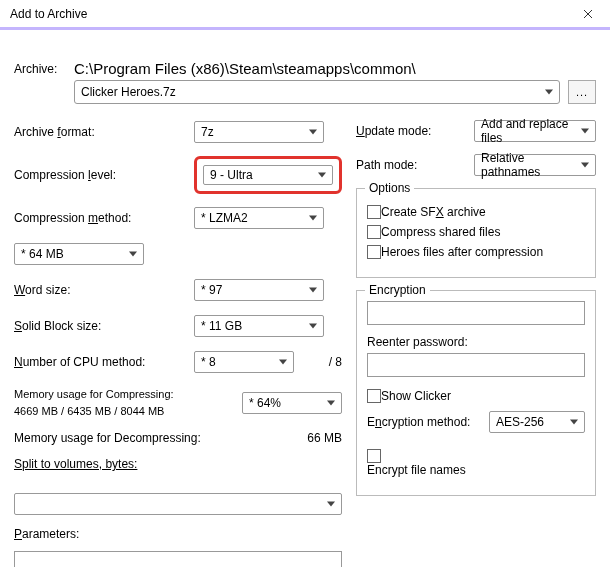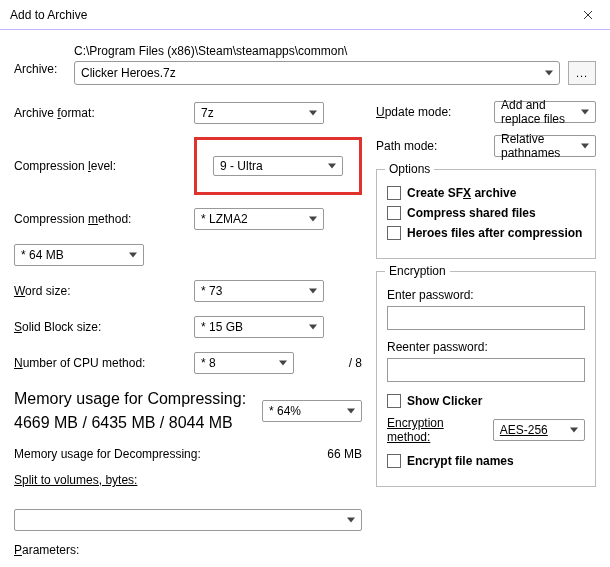--- a/index.html
+++ b/index.html
@@ -12,21 +12,21 @@
     width: 610px;
     height: 567px;
     overflow: hidden;
   }
   .titlebar {
     display: flex;
     align-items: center;
     justify-content: space-between;
     height: 30px;
     padding: 0 0 0 10px;
-    border-bottom: 1px solid #c4b5fd;
+    border-bottom: 3px solid #c4b5fd;
   }
   .titlebar .title { font-size: 12px; }
   .titlebar .close {
     width: 44px;
     height: 30px;
     display: flex;
     align-items: center;
     justify-content: center;
     font-size: 14px;
     color: #333;
@@ -36,21 +36,21 @@
 
   .content {
     padding: 8px 14px 8px 14px;
   }
   .underl { text-decoration: underline; text-decoration-thickness: 1px; }
 
   
   .archive-row { display:flex; align-items:flex-start; margin-top:6px; }
   .archive-row .lab { width:60px; padding-top:18px;}
   .archive-row .stack { flex:1; }
-  .path-text { font-size:12px; padding-bottom:3px; }
+  .path-text { font-size:15px; padding-bottom:3px;margin-top:16px; }
   .archive-input-row { display:flex; gap:8px; align-items:center; }
   .archive-select {
     flex:1;
     height:24px;
     border:1px solid #999;
     border-radius:3px;
     padding:0 22px 0 6px;
     background:#fff;
     position:relative;
     display:flex;
@@ -85,28 +85,28 @@
     background:#fff;
     position:relative;
     display:flex;
     align-items:center;
     width:130px;
   }
   .combo.wide { width: 100%; }
   .combo.sm { width:100px; }
   .highlight-red {
     border:3px solid #e1332d;
-    border-radius:0;
-    padding:16px;
+    border-radius:6px;
+    padding:6px;
   }
   .highlight-red .combo { border-color:#999; height:20px; }
 
   .suffix { color:#000; font-size:12px; min-width:24px; text-align:right;}
 
-  .memtext { font-size:16px; line-height:1.5; margin-bottom:10px;}
+  .memtext { font-size:11px; line-height:1.5; margin-bottom:10px;}
   .memrow { display:flex; align-items:center; justify-content:space-between; margin-bottom:12px;}
 
   .textinput {
     width:100%; height:22px; border:1px solid #999; background:#fff; padding:0 6px;
   }
 
   .options-btn {
     height:26px; width:90px;
     border:1px solid #aaa; background:#fafafa;
     display:flex;align-items:center;justify-content:center;
@@ -124,28 +124,28 @@
     margin-bottom:12px;
     position:relative;
   }
   .groupbox .legend {
     position:absolute;
     top:-8px; left:8px;
     background:#fff;
     padding:0 4px;
     font-size:12px;
   }
-  .check-row { display:flex; align-items:flex-start; margin:6px 0; gap:6px;font-weight:bold;}
+  .check-row { display:flex; align-items:flex-start; margin:6px 0; }
   .check {
     width:14px; height:14px; border:1px solid #666; background:#fff; display:inline-block;
   }
   .enc-label { margin:6px 0 4px 0; }
   .pwd-input { width:100%; height:24px; border:1px solid #999; background:#fff; }
 
-  .enc-method-row { display:flex; align-items:center; gap:8px; margin-top:8px; justify-content:space-between;text-decoration:underline;}
+  .enc-method-row { display:flex; align-items:center; gap:8px; margin-top:8px; justify-content:space-between;}
 </style>
 </head>
 <body>
 
 <div class="titlebar">
   <span class="title">Add to Archive</span>
   <button class="close">
     <svg width="10" height="10" viewBox="0 0 10 10">
         <path d="M1 1 L9 9 M9 1 L1 9" stroke="#333" stroke-width="1"></path>
       </svg>
@@ -218,33 +218,33 @@
           </div>
         </div>
       </div>
 
       <div class="field-row">
         <div class="fl">
           <span class="underl">W</span><span>ord size:</span>
         </div>
         <div class="fc">
           <div class="combo">
-            <span>* 73</span>
+            <span>* 97</span>
               <span class="chev"></span>
           </div>
         </div>
       </div>
 
       <div class="field-row">
         <div class="fl">
           <span class="underl">S</span><span>olid Block size:</span>
         </div>
         <div class="fc">
           <div class="combo">
-            <span>* 15 GB</span>
+            <span>* 11 GB</span>
               <span class="chev"></span>
           </div>
         </div>
       </div>
 
       <div class="field-row">
         <div class="fl">
           <span class="underl">N</span><span>umber of CPU method:</span>
         </div>
         <div class="fc">
@@ -327,42 +327,41 @@
         </div>
         <div class="check-row">
           <span class="check"></span>
           <span>Heroes files after compression</span>
         </div>
       </div>
 
       <div class="groupbox">
         <span class="legend">Encryption</span>
 
-        <div class="enc-label">Enter password:</div>
         <input class="pwd-input" type="password" style="">
 
         <div class="enc-label" style="margin-top:10px;">Reenter password:</div>
         <input class="pwd-input" type="password" style="">
 
         <div class="check-row" style="margin-top:12px;">
           <span class="check"></span>
           <span>Show Clicker</span>
         </div>
 
         <div class="enc-method-row">
           <span>
             <span>E</span><span class="underl">n</span><span>cryption method:</span>
           </span>
           <div class="combo sm" style="width:96px;">
             <span>AES-256</span>
               <span class="chev"></span>
           </div>
         </div>
 
-        <div class="check-row" style="margin-top:10px;">
+        <div class="check-row" style="margin-top:16px;flex-direction:column;">
           <span class="check"></span>
           <span>Encrypt file names</span>
         </div>
       </div>
 
     </div>
   </div>
 </div>
 
 </body></html>

